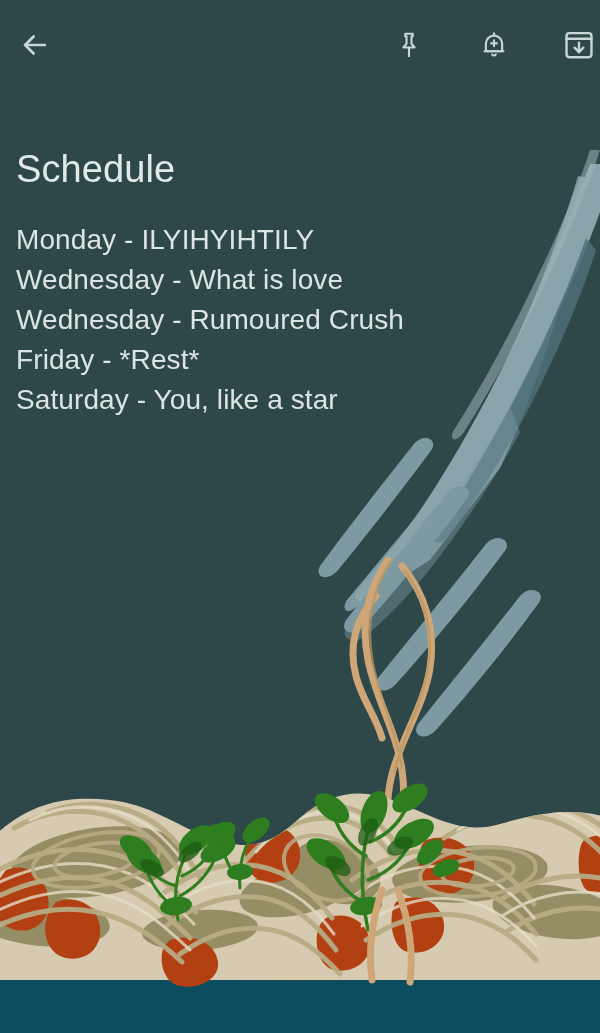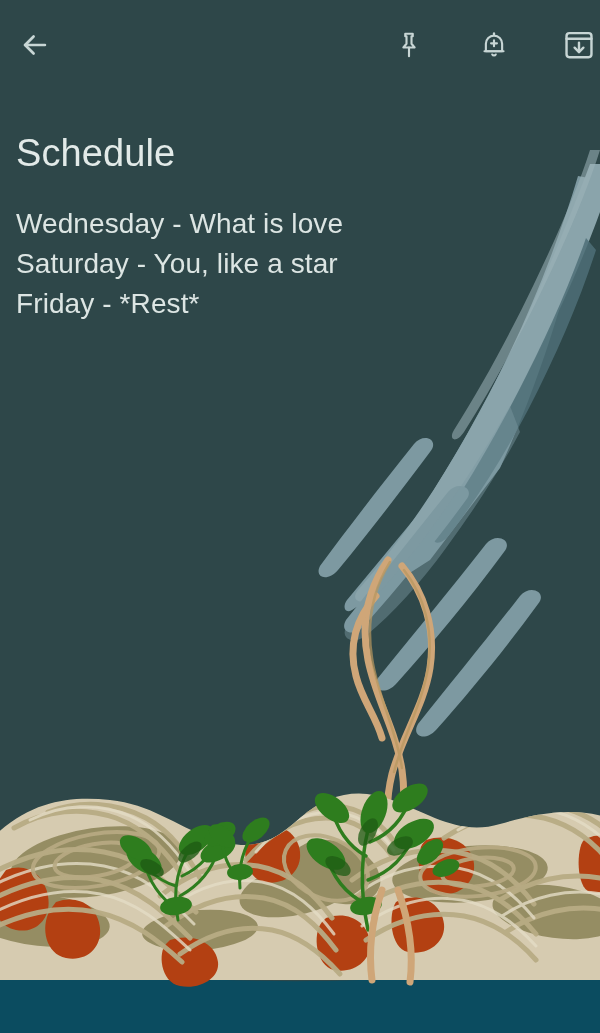--- a/index.html
+++ b/index.html
@@ -81,21 +81,21 @@
     z-index: 4;
     padding: 0 16px;
   }
 
   #note-title {
     color: #e2eae8;
     font-size: 38px;
     font-weight: 400;
     line-height: 1.05;
     letter-spacing: 0.1px;
-    margin-top: 44px;
+    margin-top: 60px;
   }
 
   #note-body {
     margin-top: 30px;
   }
 
   .note-line {
     color: #dce5e3;
     font-size: 28px;
     font-weight: 400;
@@ -392,20 +392,22 @@
       </button>
 
     </div>
   </div>
 
   <div id="note">
 
     <div id="note-title">Schedule</div>
 
     <div id="note-body">
+      <div class="note-line">Monday - ILYIHYIHTILY</div>
       <div class="note-line">Wednesday - What is love</div>
+      <div class="note-line">Wednesday - Rumoured Crush</div>
+      <div class="note-line">Friday - *Rest*</div>
       <div class="note-line">Saturday - You, like a star</div>
-      <div class="note-line">Friday - *Rest*</div>
     </div>
 
   </div>
 
 </div>
 
 </body></html>

